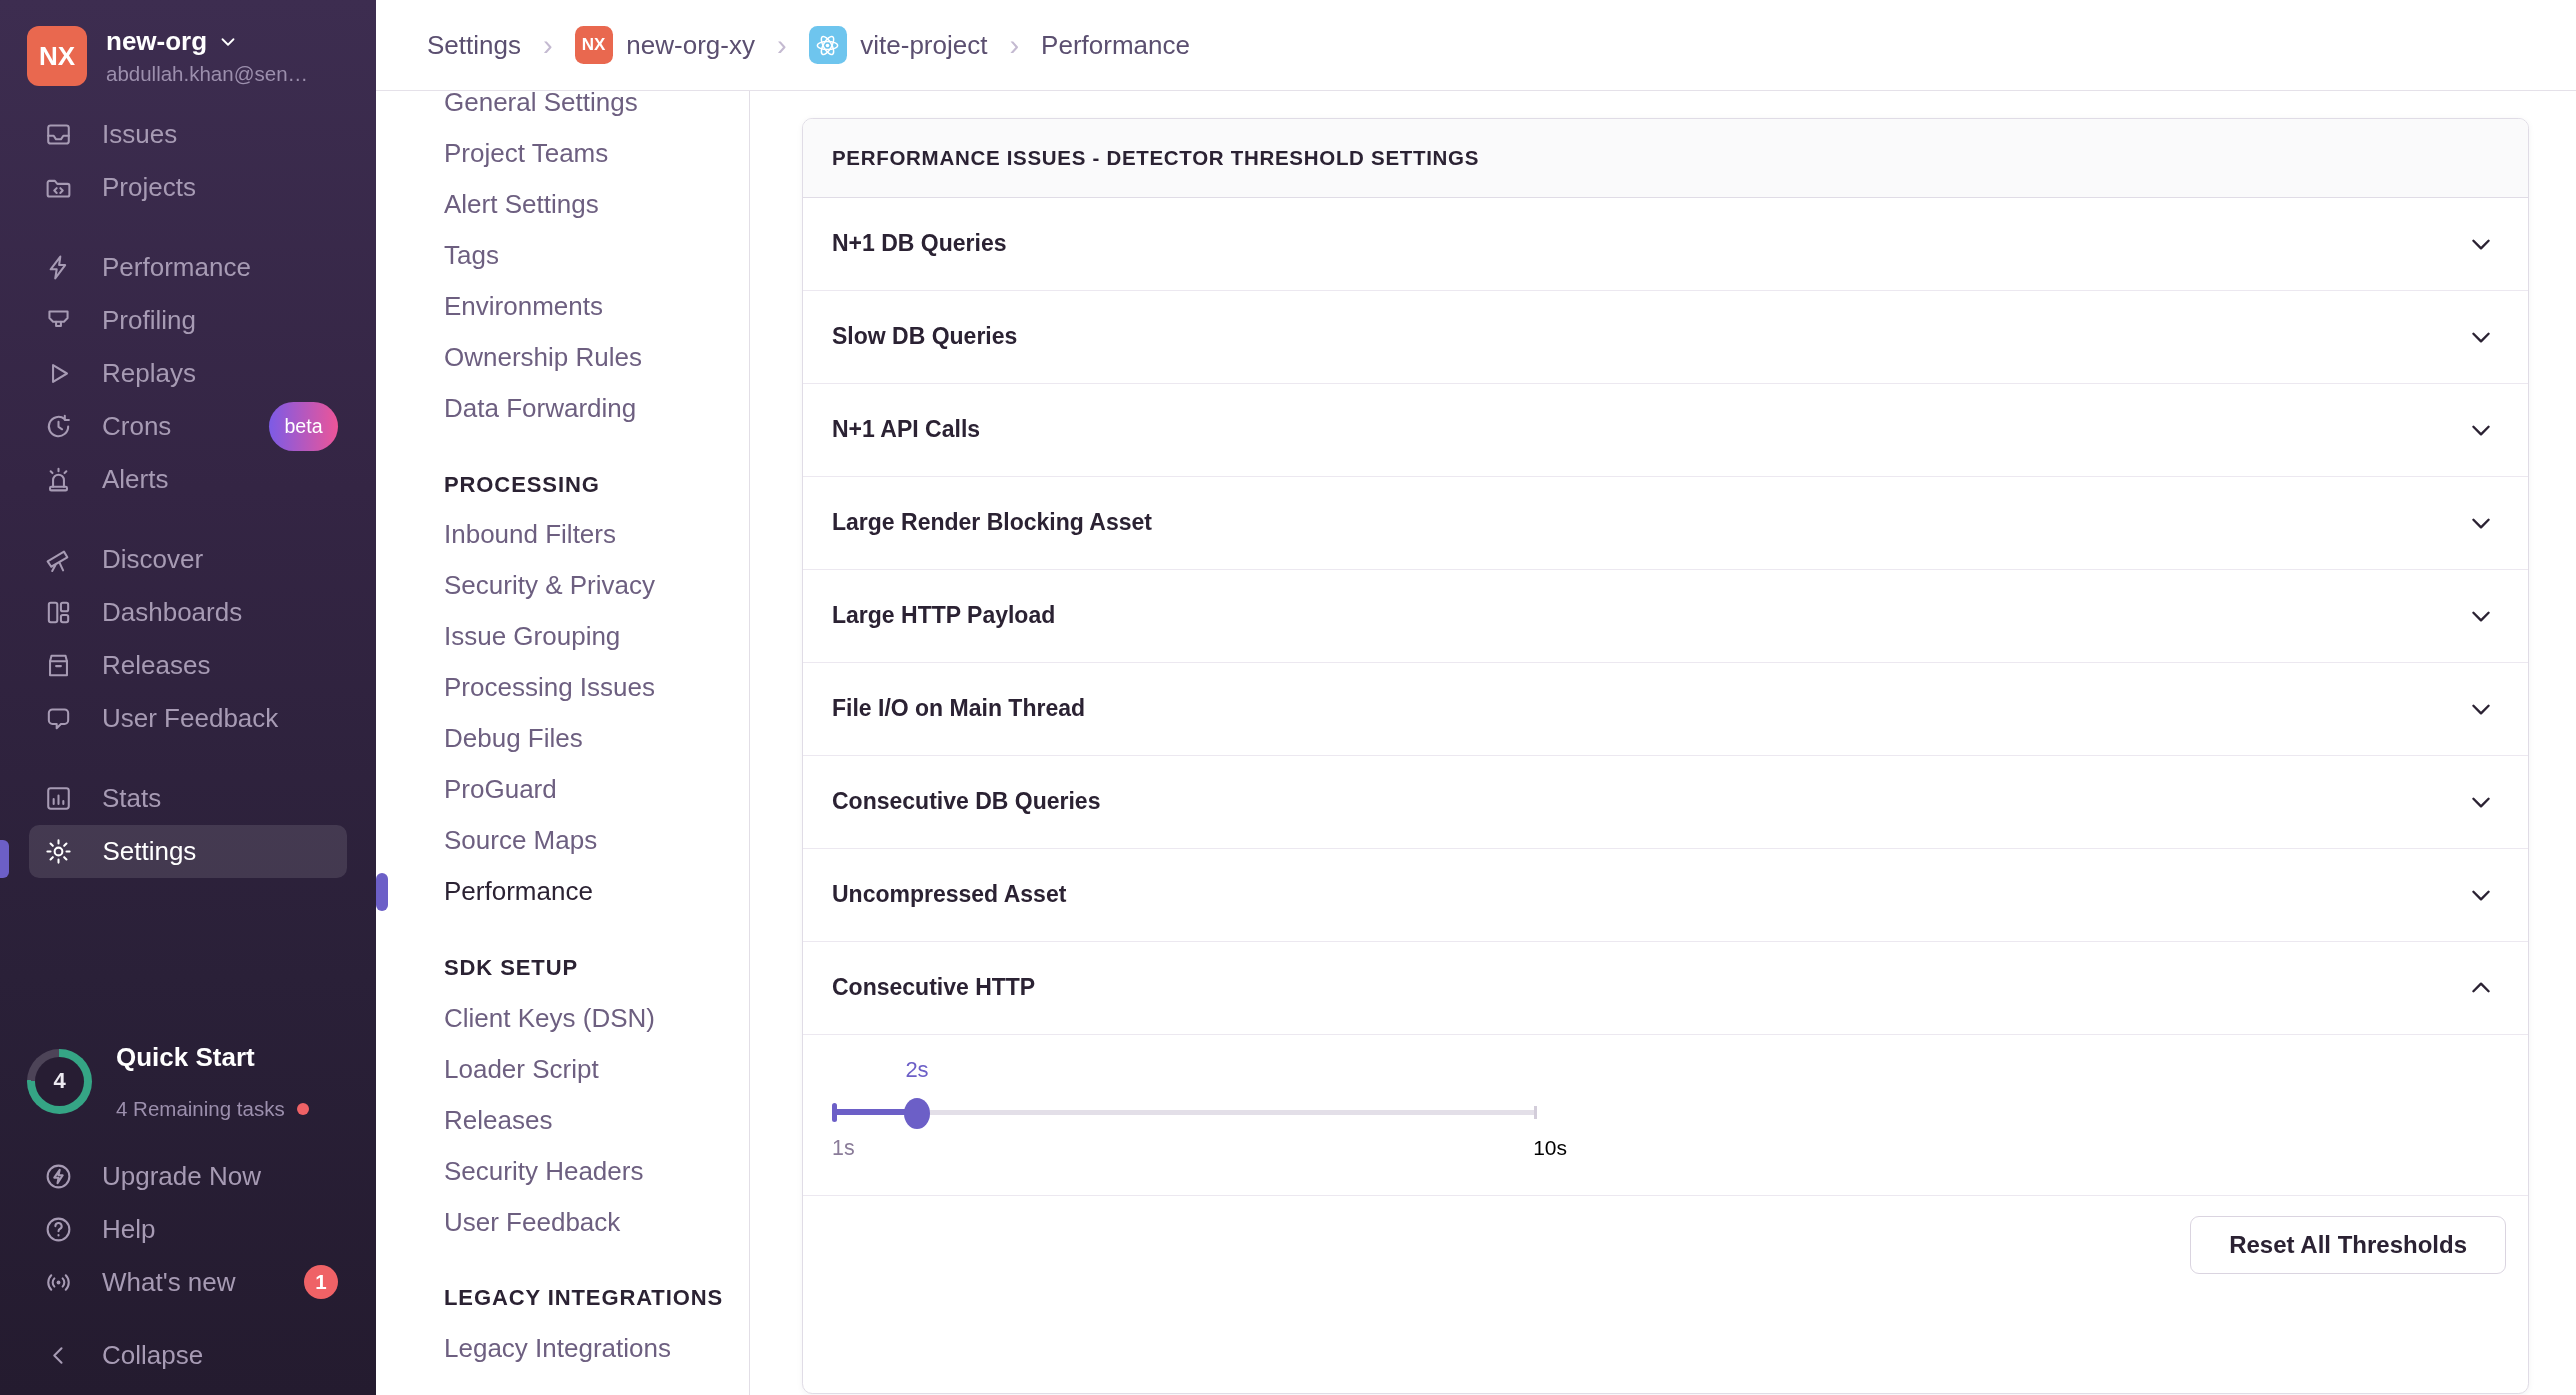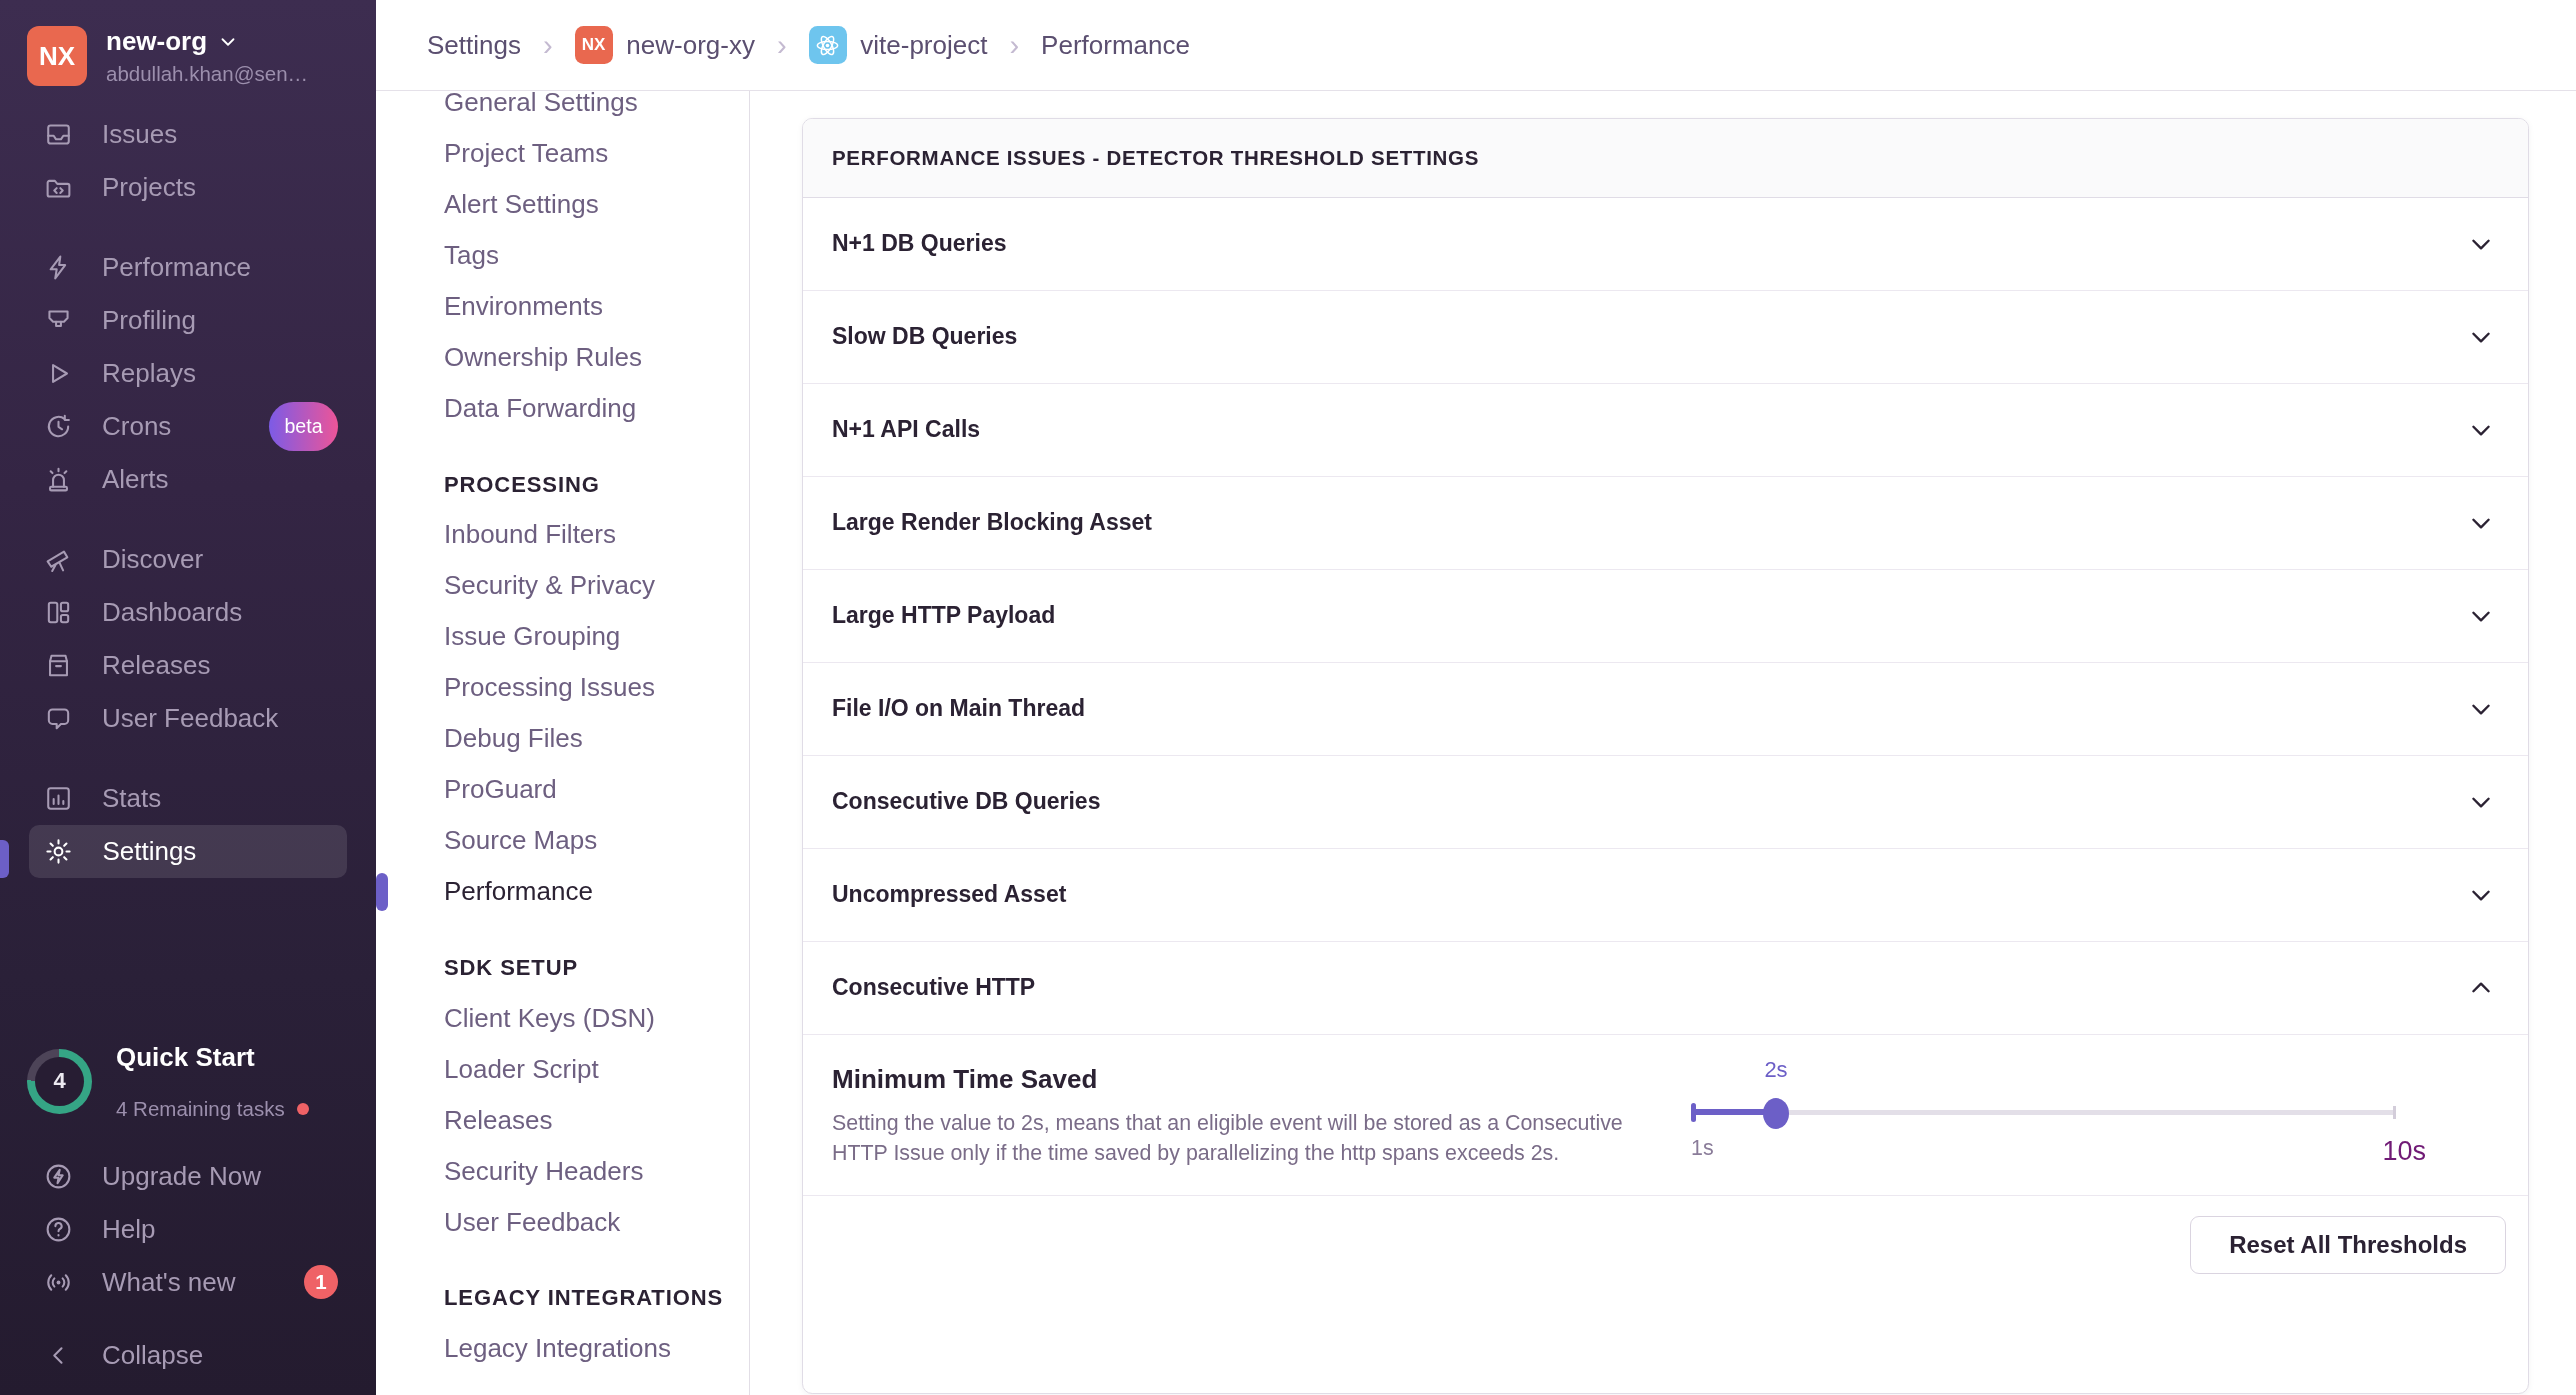--- a/index.html
+++ b/index.html
@@ -85,21 +85,21 @@
   .detail-desc { margin-top:13.7px; max-width:846px; font-size:21.4px; line-height:30px; color:#7A6C88; }
   .slider-block { width:735px; flex:none; position:relative; }
   .s-value { position:absolute; top:22px; transform:translateX(-50%); font-size:22px; font-weight:400; color:#6C5FC7; }
   .s-track { position:absolute; left:0; right:30px; top:75px; height:5.1px; background:#E3DFE8; border-radius:2.6px; }
   .s-fill { position:absolute; left:0; top:74px; height:6.8px; background:#6C5FC7; border-radius:3.4px; }
   .s-tick-left { position:absolute; left:0; top:68px; width:5.1px; height:19px; background:#6C5FC7; border-radius:2.6px; }
   .s-tick-right { position:absolute; right:30px; top:71px; width:2.6px; height:13.7px; background:#D3CDDA; }
   .s-handle { position:absolute; top:63px; width:26px; height:31px; border-radius:50%; background:#6C5FC7;
     transform:translateX(-50%); cursor:pointer; }
   .s-min { position:absolute; left:0; top:101px; font-size:21.4px; color:#8A7C99; }
-  .s-max { position:absolute; right:0; top:101px; font-size:27px; color:#701a75; }
+  .s-max { position:absolute; right:0; top:101px; font-size:21px; color:#000000; }
 
   .panel-footer { flex:1; display:flex; justify-content:flex-end; align-items:flex-start; padding:20.5px 22px; }
   .reset-btn { height:58px; padding:0 38px; border:1.7px solid #DAD4E0; border-radius:9px; background:#fff;
     font-family:"Liberation Sans", sans-serif; font-size:24px; font-weight:600; color:#2B2233; cursor:pointer; }
 </style>
 </head>
 <body>
 
 <aside class="dark-sidebar">
   <div class="active-edge"></div>
@@ -414,24 +414,20 @@
             </svg>
         </div>
         <div class="prow">
           <span class="prow-label">Consecutive HTTP</span>
           <svg class="chev up" viewBox="0 0 24 24">
               <path d="M5 9l7 7 7-7"></path>
             </svg>
         </div>
 
         <div class="detail">
-          <div class="detail-left">
-            <div class="detail-title">Minimum Time Saved</div>
-            <div class="detail-desc">Setting the value to 2s, means that an eligible event will be stored as a Consecutive HTTP Issue only if the time saved by parallelizing the http spans exceeds 2s.</div>
-          </div>
           <div class="slider-block">
             <span class="s-value" style="left: 85px;">2s</span>
             <div class="s-track"></div>
             <div class="s-fill" style="width: 89px;"></div>
             <div class="s-tick-left"></div>
             <div class="s-tick-right"></div>
             <div class="s-handle" style="left: 85px;"></div>
             <span class="s-min">1s</span>
             <span class="s-max">10s</span>
           </div>

